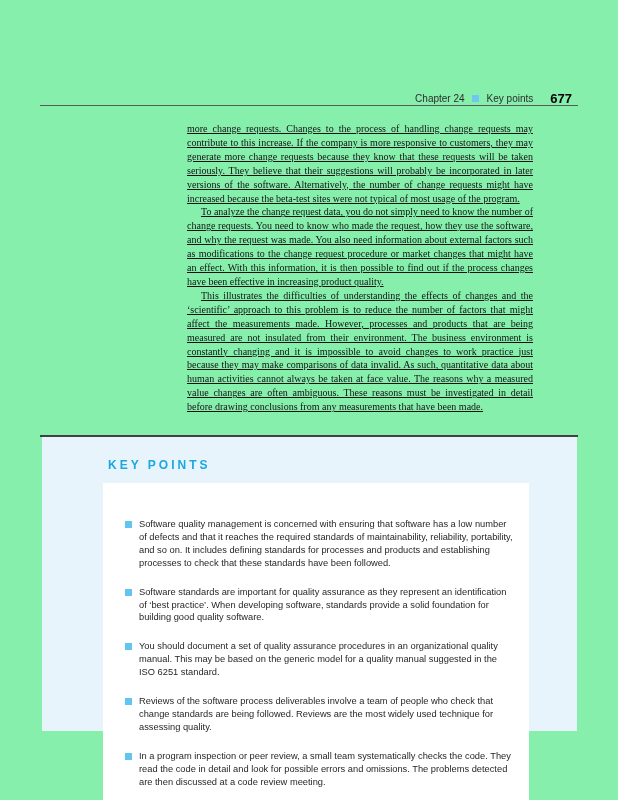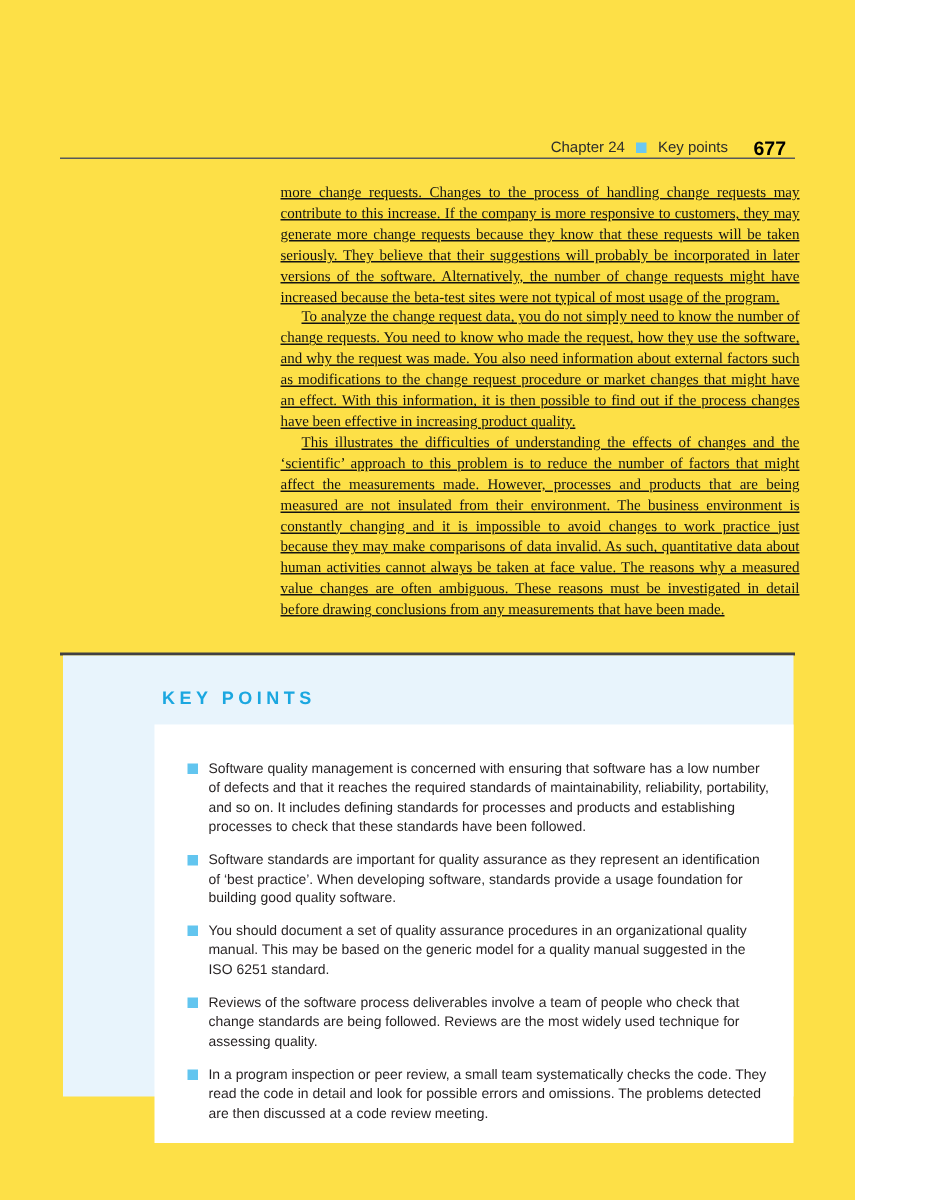--- a/index.html
+++ b/index.html
@@ -1,19 +1,19 @@
 <!DOCTYPE html>
 <html><head>
 <meta charset="utf-8">
 <style>
   html,body{margin:0;padding:0;background:#ffffff;}
   .page{
     position:relative;
-    width:570px;height:800px;
-    background:#fde047;
+    width:618px;height:800px;
+    background:#86efac;
     overflow:hidden;
     font-family:"Liberation Sans",sans-serif;
   }
 
   
   .running-head{
     position:absolute;top:91px;right:46px;
     display:flex;align-items:center;
     font-size:10px;color:#2d2d2d;
     font-family:"Liberation Sans",sans-serif;
@@ -53,21 +53,21 @@
     color:#1ba7e0;
   }
   .kp-box{
     position:absolute;left:61px;top:46px;width:426px;
     background:#ffffff;
     box-sizing:border-box;
     padding:19px 14px 13px 22px;
   }
   .kp-item{
     display:flex;align-items:flex-start;
-    margin:4px 0 9px 0;
+    margin:16px 0 9px 0;
     font-family:"Liberation Sans",sans-serif;
     font-size:9.3px;line-height:12.9px;color:#231f20;
     text-align:left;
   }
   .kp-item:last-child{margin-bottom:0;}
   .kp-bullet{
     flex:0 0 auto;width:7px;height:7px;background:#62c5ef;
     margin:3px 7px 0 0;
   }
 </style>
@@ -96,21 +96,21 @@
     <div class="kp-title">KEY POINTS</div>
     <div class="kp-box">
 
       <div class="kp-item">
         <span class="kp-bullet"></span>
         <span>Software quality management is concerned with ensuring that software has a low number of defects and that it reaches the required standards of maintainability, reliability, portability, and so on. It includes defining standards for processes and products and establishing processes to check that these standards have been followed.</span>
       </div>
 
       <div class="kp-item">
         <span class="kp-bullet"></span>
-        <span>Software standards are important for quality assurance as they represent an identification of ‘best practice’. When developing software, standards provide a usage foundation for building good quality software.</span>
+        <span>Software standards are important for quality assurance as they represent an identification of ‘best practice’. When developing software, standards provide a solid foundation for building good quality software.</span>
       </div>
 
       <div class="kp-item">
         <span class="kp-bullet"></span>
         <span>You should document a set of quality assurance procedures in an organizational quality manual. This may be based on the generic model for a quality manual suggested in the ISO 6251 standard.</span>
       </div>
 
       <div class="kp-item">
         <span class="kp-bullet"></span>
         <span>Reviews of the software process deliverables involve a team of people who check that change standards are being followed. Reviews are the most widely used technique for assessing quality.</span>

